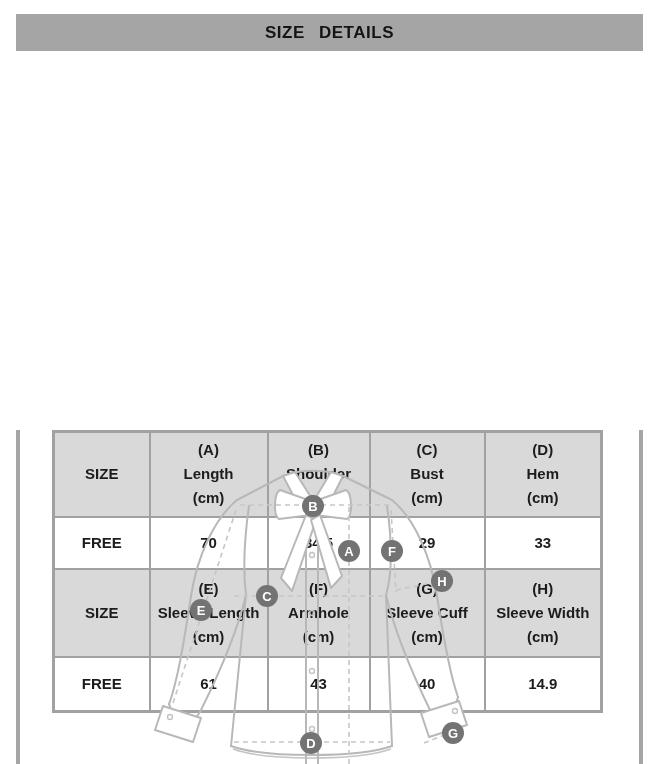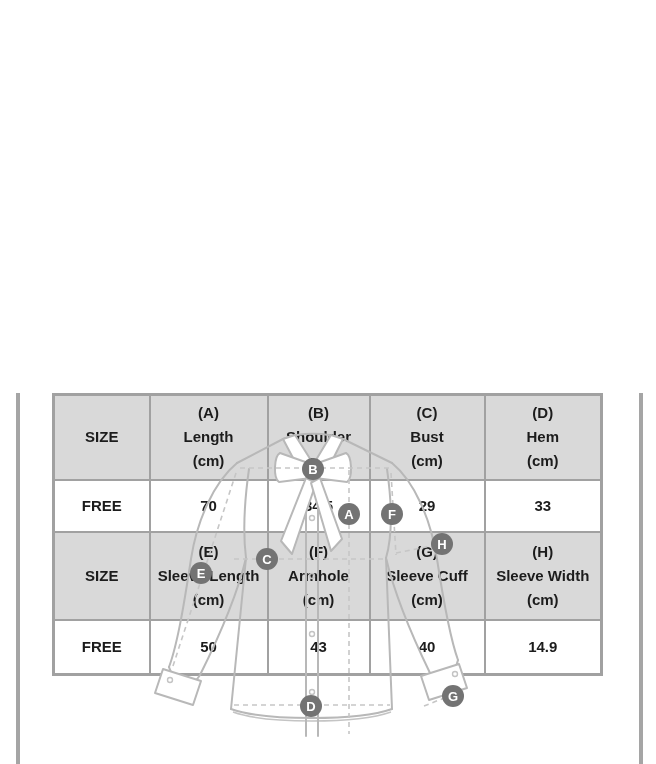--- a/index.html
+++ b/index.html
@@ -37,20 +37,23 @@
   .dashed{fill:none;stroke:#c6c6c6;stroke-width:1.6;stroke-dasharray:5 4;}
   .marker-circle{fill:#737373;}
   .marker-letter{fill:#ffffff;font-family:"Liberation Sans",sans-serif;font-size:13px;font-weight:bold;text-anchor:middle;}
 </style>
 </head>
 <body>
 
 <div class="page">
   <div class="panel">
 
+    <div class="title-bar">
+      <span>SIZE DETAILS</span>
+    </div>
 
     <div class="content">
 
       <div class="diagram">
         <svg width="619" height="379" viewBox="20 51 619 379" xmlns="http://www.w3.org/2000/svg">
 
           <g>
             <path class="outline" d="M237,121 C214,140 197,178 191,217 C185,256 178,301 169,325"></path>
             <path class="outline" d="M246,216 C236,258 217,299 200,333"></path>
             <path class="outline" d="M169,325 C175,345 193,346 200,333"></path>
@@ -188,21 +191,21 @@
 (cm)</td>
             <td>(G)
 Sleeve Cuff
 (cm)</td>
             <td>(H)
 Sleeve Width
 (cm)</td>
           </tr>
           <tr class="row-val rv2">
             <td>FREE</td>
-            <td>50</td>
+            <td>61</td>
             <td>43</td>
             <td>40</td>
             <td>14.9</td>
           </tr>
         </tbody>
       </table>
 
     </div>
   </div>
 </div>

